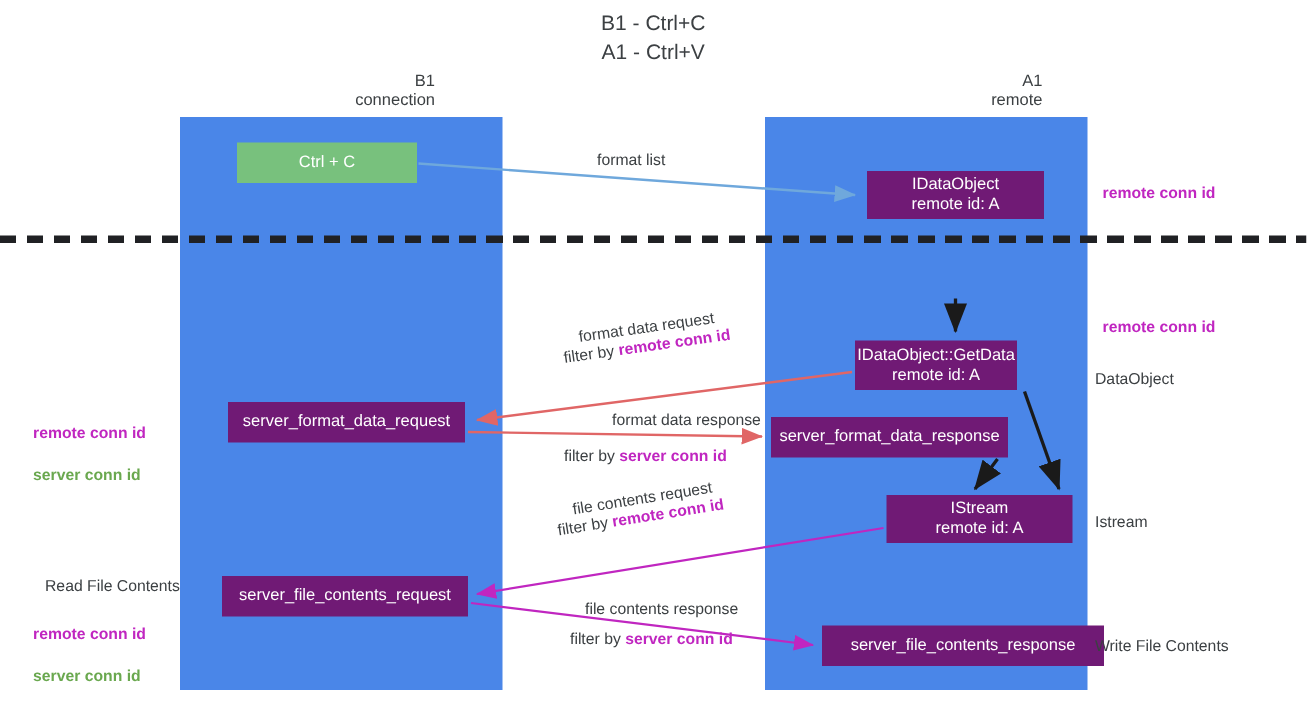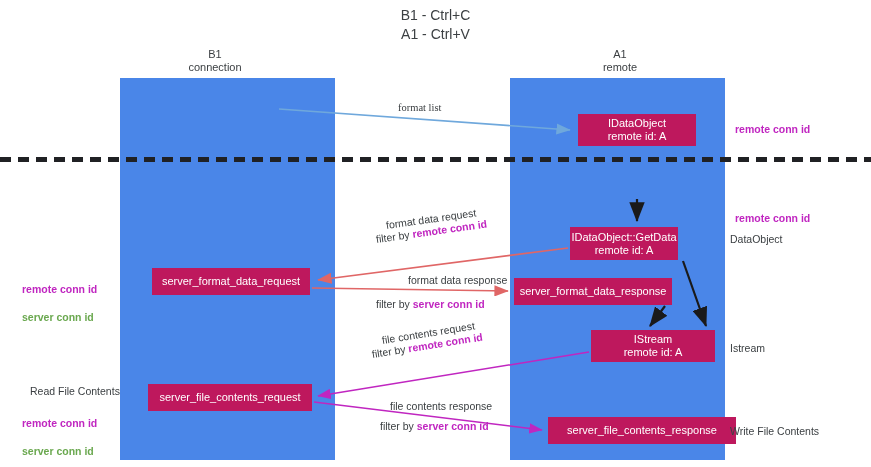--- a/index.html
+++ b/index.html
@@ -12,21 +12,21 @@
   .stage{position:absolute;inset:0;}
 
   
   .title{
     position:absolute;left:0;top:6px;width:871px;text-align:center;
     font-size:14px;line-height:19px;color:#3c4043;white-space:pre-line;
   }
 
   
   .col-head{
-    position:absolute;text-align:center;font-size:11px;line-height:13px;
+    position:absolute;text-align:right;font-size:11px;line-height:13px;
     color:#3c4043;white-space:pre-line;
   }
   #head-b1{left:140px;top:48px;width:150px;}
   #head-a1{left:545px;top:48px;width:150px;}
 
   
   .lane{position:absolute;background:#4a86e8;}
   #lane-b1{left:120px;top:78px;width:215px;height:382px;}
   #lane-a1{left:510px;top:78px;width:215px;height:382px;}
 
@@ -37,21 +37,21 @@
   }
 
   
   .node{
     position:absolute;box-sizing:border-box;
     display:flex;flex-direction:column;align-items:center;justify-content:center;
     color:#ffffff;font-size:11px;line-height:13px;text-align:center;
     white-space:pre-line;padding:2px 4px;
   }
   .node.green{background:#78c17d;}
-  .node.orange{background:#be185d;}
+  .node.orange{background:#701a75;}
 
   #n-ctrlc{left:158px;top:95px;width:120px;height:27px;}
   #n-dataobject{left:578px;top:114px;width:118px;height:32px;}
   #n-ctrlv{left:578px;top:171px;width:118px;height:27px;}
   #n-getdata{left:570px;top:227px;width:108px;height:33px;}
   #n-fmt-req{left:152px;top:268px;width:158px;height:27px;}
   #n-fmt-resp{left:514px;top:278px;width:158px;height:27px;}
   #n-istream{left:591px;top:330px;width:124px;height:32px;}
   #n-file-req{left:148px;top:384px;width:164px;height:27px;}
   #n-file-resp{left:548px;top:417px;width:188px;height:27px;}
@@ -59,42 +59,42 @@
   
   .edge-label{
     position:absolute;font-size:10.5px;line-height:13px;color:#3c4043;
     white-space:nowrap;
   }
   .edge-label .hl-remote{color:#c026c0;font-weight:bold;}
   .edge-label .hl-server{color:#c026c0;font-weight:bold;}
   .rot-fmt{transform:rotate(-8deg);transform-origin:left center;}
   .rot-file{transform:rotate(-9deg);transform-origin:left center;}
 
-  #lb-format-list{left:398px;top:101px;font-family:Liberation Serif, serif;}
+  #lb-format-list{left:398px;top:101px;}
   #lb-fmt-req-1{left:386px;top:219px;}
   #lb-fmt-req-2{left:376px;top:233px;}
   #lb-fmt-resp-1{left:408px;top:274px;}
   #lb-fmt-resp-2{left:376px;top:298px;}
   #lb-file-req-1{left:382px;top:334px;}
   #lb-file-req-2{left:372px;top:348px;}
   #lb-file-resp-1{left:390px;top:400px;}
   #lb-file-resp-2{left:380px;top:420px;}
 
   
   .side-note{
     position:absolute;font-size:10.5px;line-height:14px;white-space:pre-line;
   }
   .side-note.magenta{color:#c026c0;font-weight:bold;}
   .side-note.plain{color:#3c4043;}
   .side-note .c-remote{color:#c026c0;font-weight:bold;display:block;}
   .side-note .c-server{color:#6aa84f;font-weight:bold;display:block;}
 
   #note-r-1{left:735px;top:122px;}
   #note-r-2{left:735px;top:211px;}
-  #note-r-dataobject{left:730px;top:232px;}
+  #note-r-dataobject{left:730px;top:246px;}
   #note-r-istream{left:730px;top:341px;}
   #note-r-write{left:730px;top:424px;}
 
   #note-l-conn{left:22px;top:268px;}
   #note-l-read{left:30px;top:384px;}
   #note-l-conn2{left:22px;top:402px;}
 
   svg.edges{position:absolute;left:0;top:0;width:871px;height:467px;overflow:visible;}
 </style>
 </head>
@@ -139,20 +139,21 @@
 
     <line x1="665" y1="306" x2="650" y2="326" stroke="#1a1a1a" stroke-width="2.2" marker-end="url(#ah-dark)"></line>
 
     <line x1="683" y1="261" x2="706" y2="326" stroke="#1a1a1a" stroke-width="2.2" marker-end="url(#ah-dark)"></line>
 
     <line x1="589" y1="352" x2="318" y2="396" stroke="#c026c0" stroke-width="1.5" marker-end="url(#ah-mag)"></line>
 
     <line x1="314" y1="402" x2="542" y2="430" stroke="#c026c0" stroke-width="1.5" marker-end="url(#ah-mag)"></line>
   </svg>
 
+  <div class="node green" id="n-ctrlc">Ctrl + C</div>
   <div class="node orange" id="n-dataobject">IDataObject
 remote id: A</div>
   <div class="node orange" id="n-getdata">IDataObject::GetData
 remote id: A</div>
   <div class="node orange" id="n-fmt-resp">server_format_data_response</div>
   <div class="node orange" id="n-fmt-req">server_format_data_request</div>
   <div class="node orange" id="n-istream">IStream
 remote id: A</div>
   <div class="node orange" id="n-file-req">server_file_contents_request</div>
   <div class="node orange" id="n-file-resp">server_file_contents_response</div>

